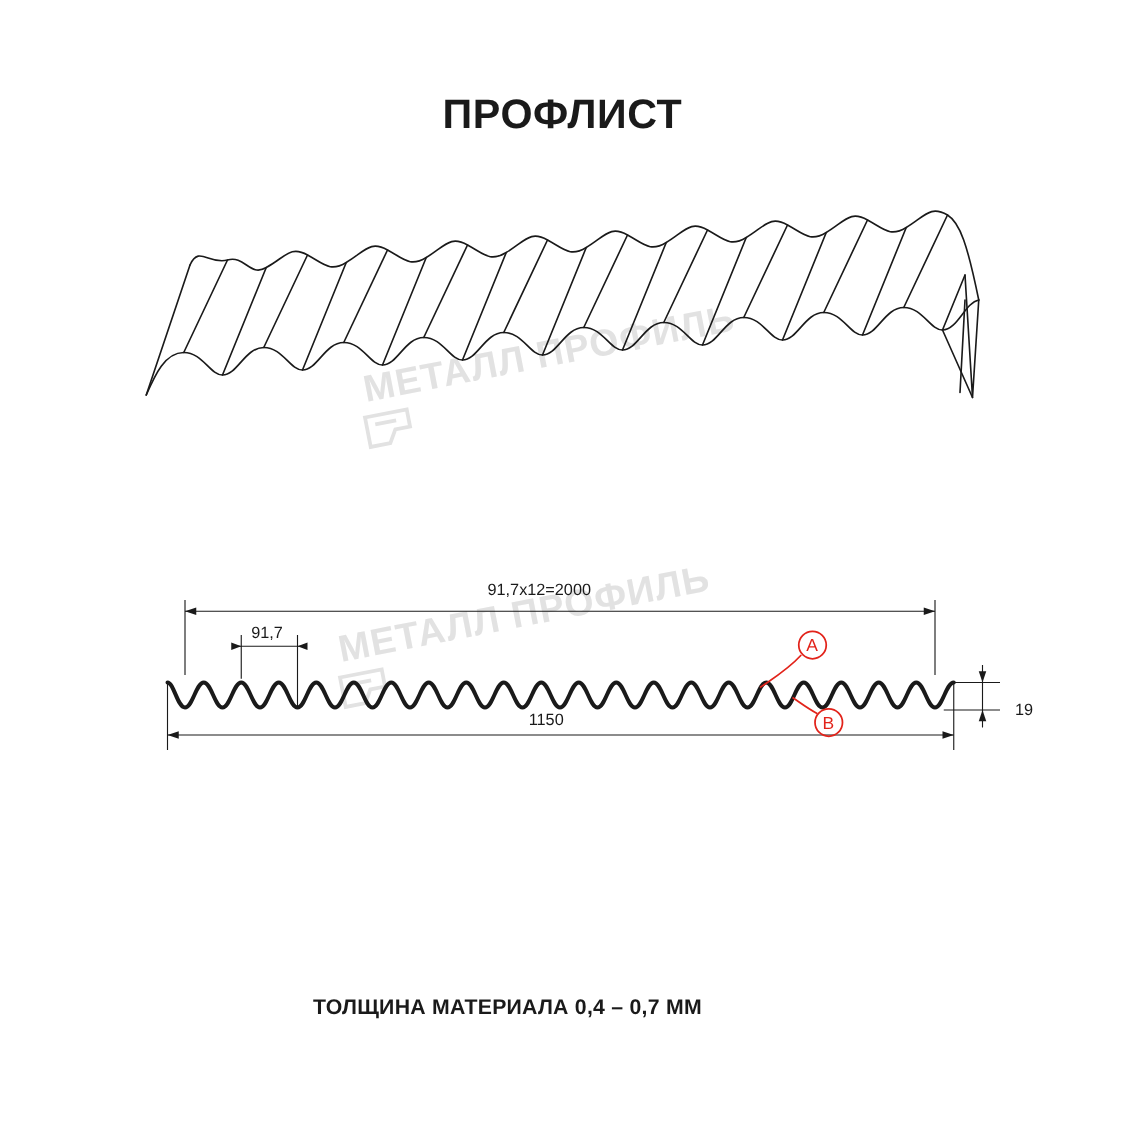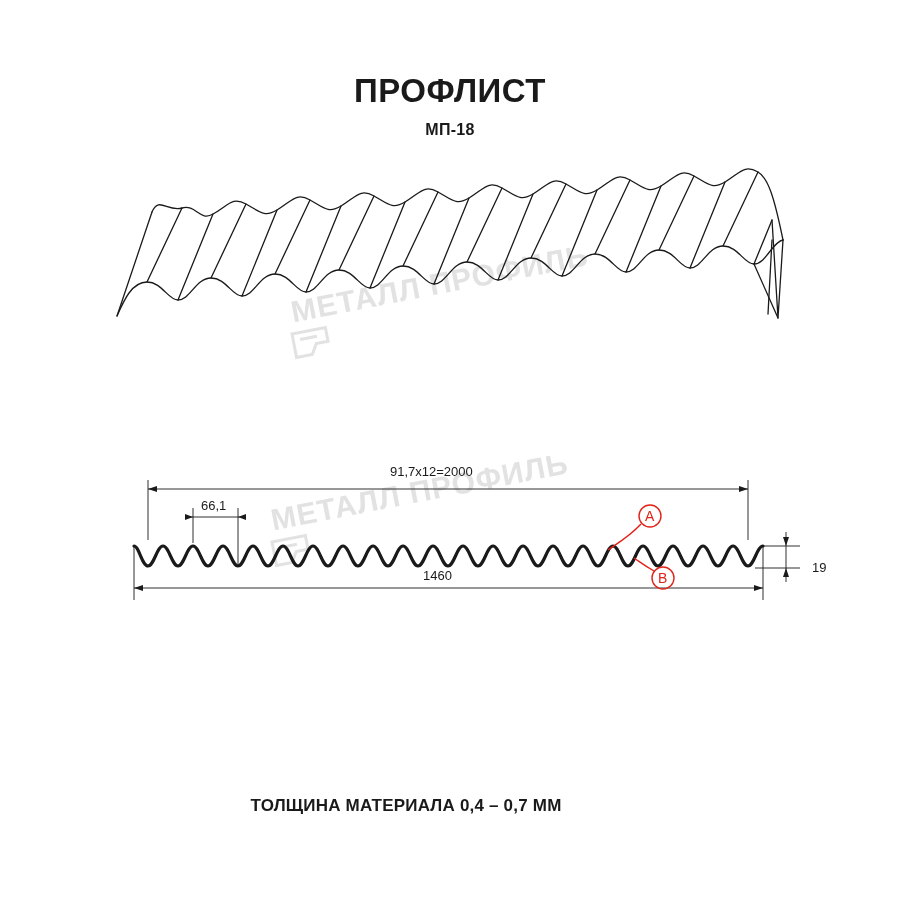--- a/index.html
+++ b/index.html
@@ -90,21 +90,20 @@
     color: #e2231a;
     white-space: nowrap;
     font-weight: normal;
   }
 </style>
 </head>
 <body>
 
 <div class="title-block">
   <div class="product-title">ПРОФЛИСТ</div>
-  <div class="product-code">МП-18</div>
 </div>
 
 <div class="wm wm-1">МЕТАЛЛ ПРОФИЛЬ</div>
 <div class="wm wm-2">МЕТАЛЛ ПРОФИЛЬ</div>
 
 <svg id="sheet" viewBox="0 0 900 900" xmlns="http://www.w3.org/2000/svg">
 
   <g transform="translate(292,334) rotate(-11)" fill="none" stroke="#e2e2e2" stroke-width="3">
     <path d="M0,0 L34,0 L34,14 L22,14 L16,24 L0,24 Z"></path>
     <path d="M7,7 L24,7"></path>
@@ -252,23 +251,23 @@
 
     <g>
       <circle cx="663" cy="578" r="11" fill="none" stroke="#e2231a" stroke-width="1.4"></circle>
       <path d="M654,571 C645,566 640,562 634,558" fill="none" stroke="#e2231a" stroke-width="1.4"></path>
     </g>
   </g>
 </svg>
 
 <div class="dim-label" style="top:464px; left:390px;">91,7х12=2000</div>
 
-<div class="dim-label" style="top:498px; left:201px;">66,1</div>
-
-<div class="dim-label" style="top:568px; left:423px;">1460</div>
+<div class="dim-label" style="top:498px; left:201px;">91,7</div>
+
+<div class="dim-label" style="top:568px; left:423px;">1150</div>
 
 <div class="dim-label" style="top:560px; left:812px;">19</div>
 
 <div class="callout-label" style="top:508px; left:645px;">A</div>
 
 <div class="callout-label" style="top:570px; left:658px;">B</div>
 
 <div class="footer-note">ТОЛЩИНА МАТЕРИАЛА 0,4 – 0,7 ММ</div>
 
 </body></html>

